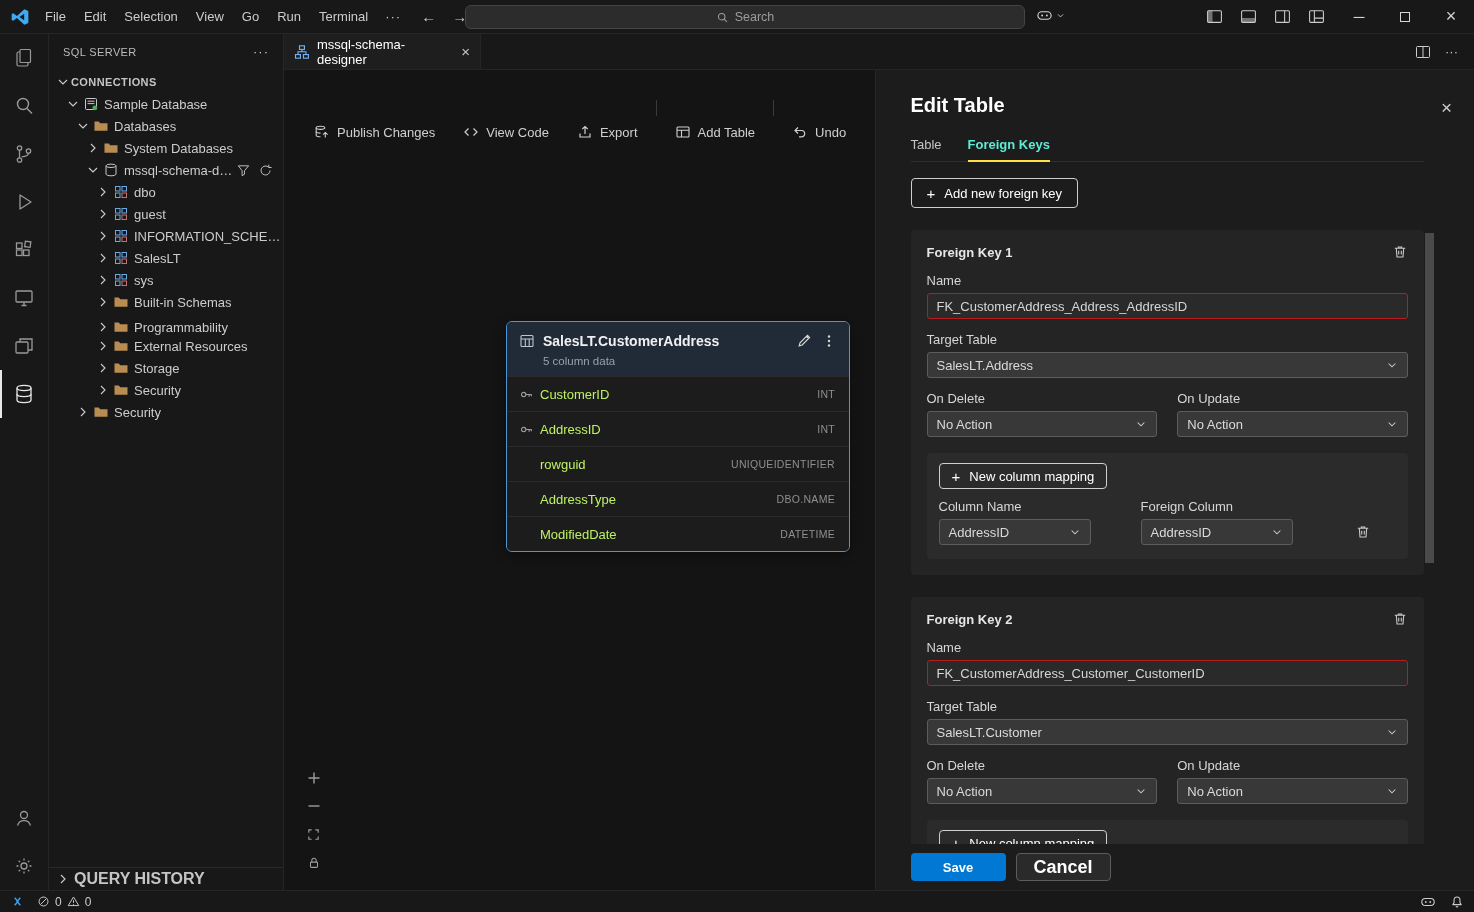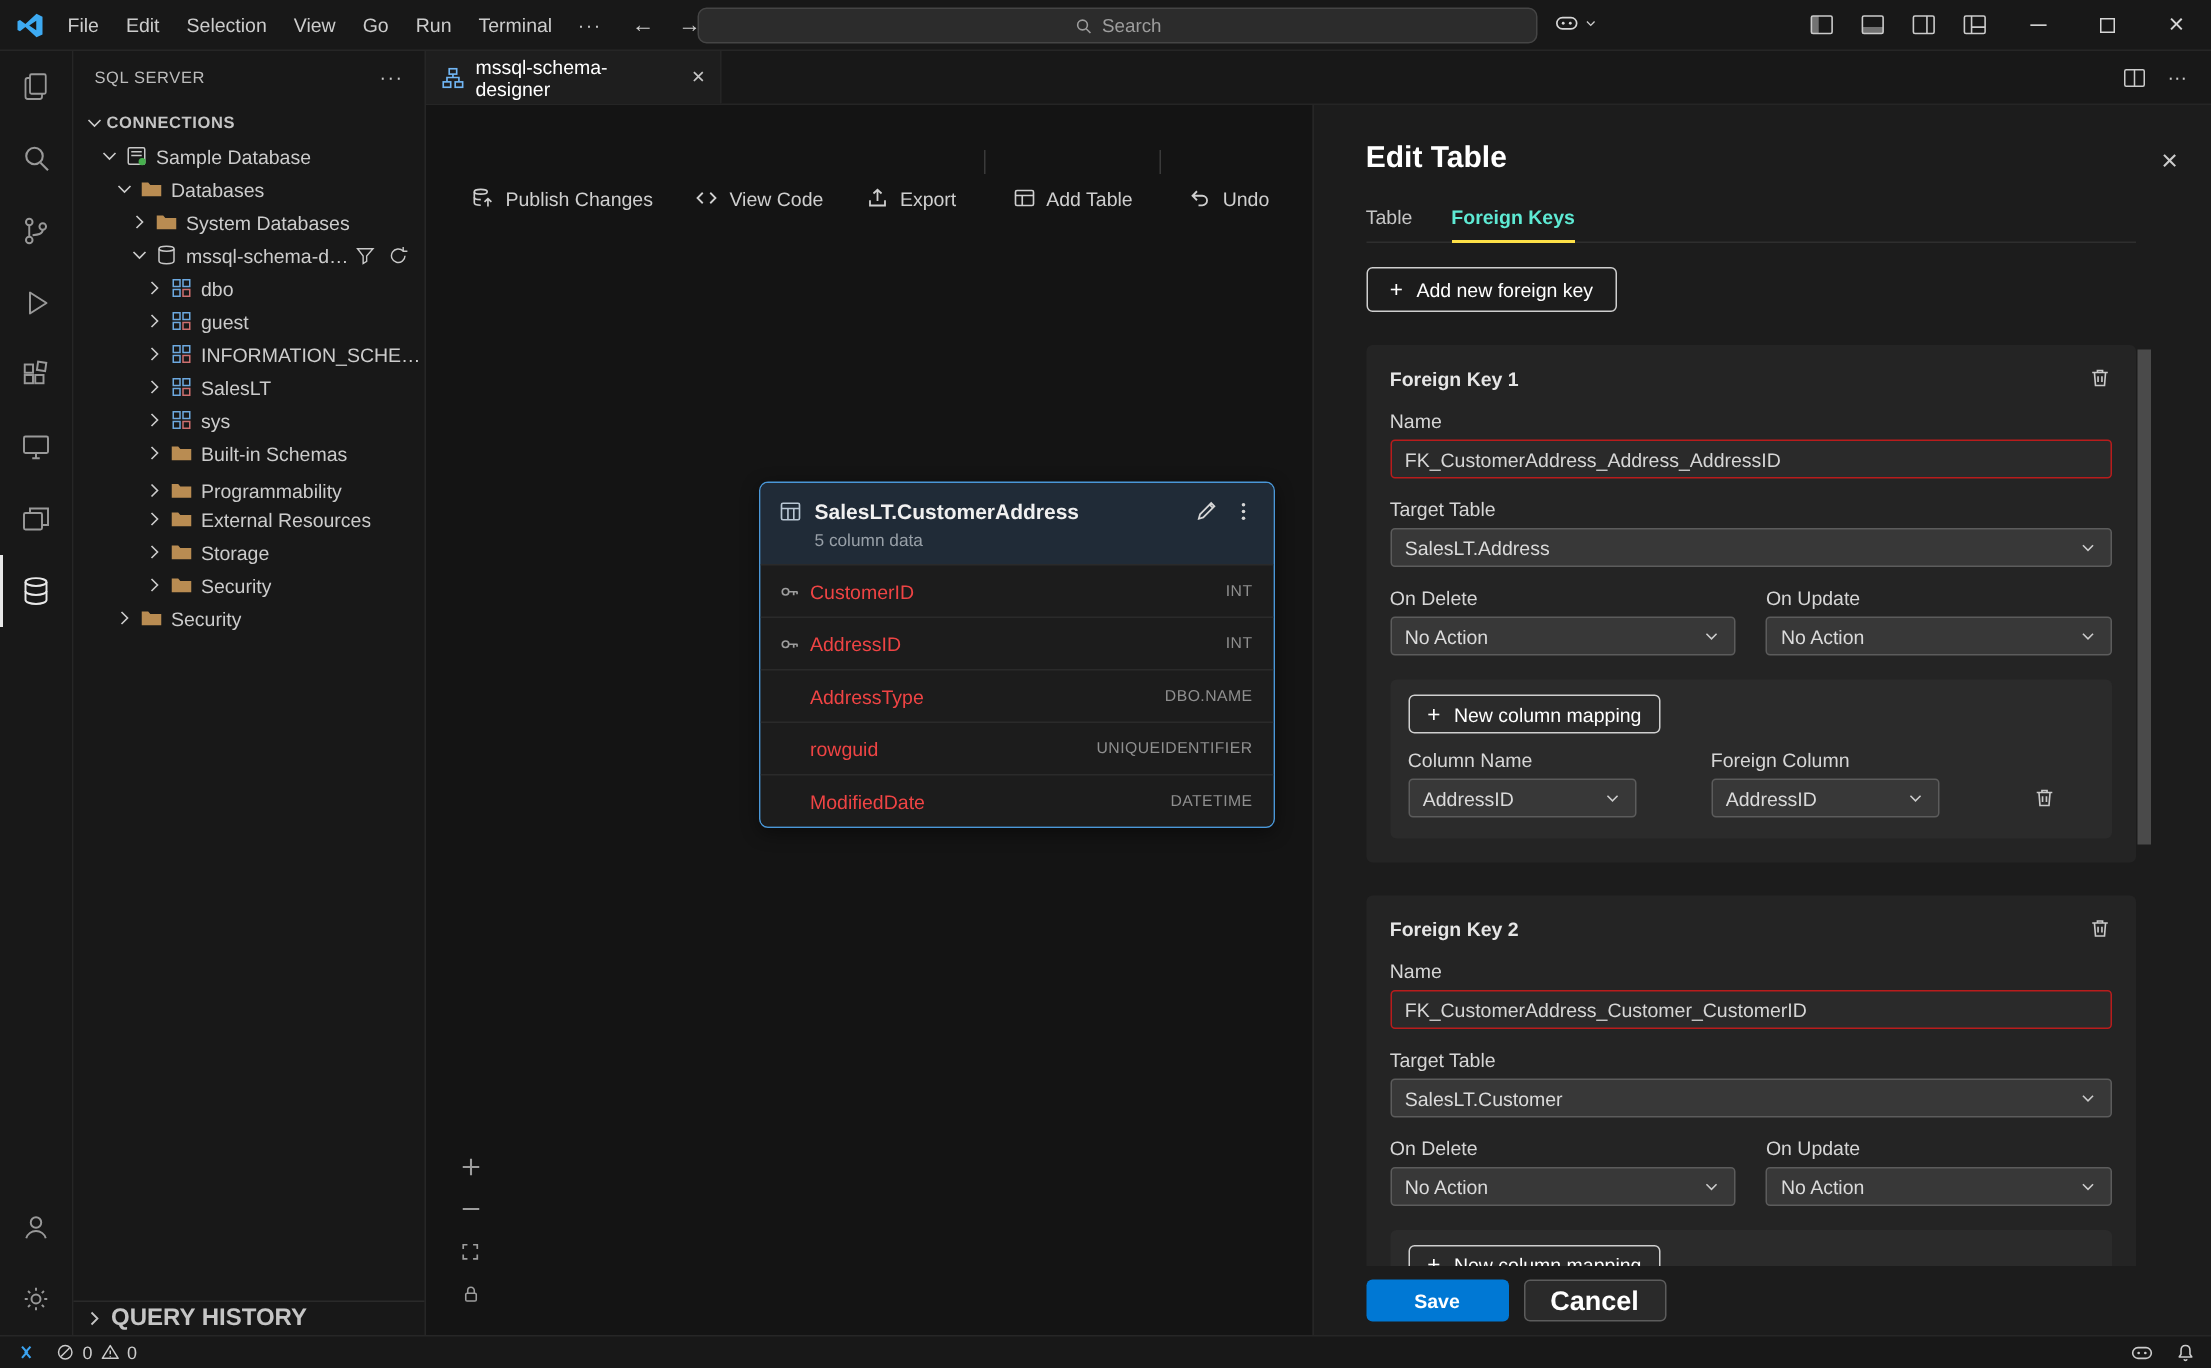--- a/index.html
+++ b/index.html
@@ -60,21 +60,21 @@
   .tool-sep { width:1px; height:16px; background:#3a3a3a; margin:0 4px; }
   .canvas { flex:1; position:relative; }
 
   .node { position:absolute; left:222px; top:175px; width:344px; border:1px solid #4a97d8; border-radius:6px; overflow:hidden; background:#1c1c1c; box-shadow:0 3px 12px rgba(0,0,0,.45); }
   .node-header { background:#202b37; padding:10px 12px 9px; }
   .nh-row { display:flex; align-items:center; gap:8px; }
   .node-title { font-size:14px; font-weight:600; color:#f0f0f0; flex:1; }
   .node-sub { margin:6px 0 0 24px; font-size:11.5px; color:#98a0a8; }
   .node-row { height:35px; display:flex; align-items:center; padding:0 14px 0 12px; border-top:1px solid #2a2a2a; background:#1c1c1c; }
   .col-key { width:21px; flex:0 0 21px; }
-  .col-name { color:#ef4444; }
+  .col-name { color:#bef264; }
   .col-type { margin-left:auto; font-size:10.5px; letter-spacing:.3px; color:#8f8f8f; }
 
   .zoomctl { position:absolute; left:22px; bottom:20px; display:flex; flex-direction:column; align-items:center; gap:14px; }
 
   
   .edit-panel { width:600px; position:relative; background:#1c1c1c; border-left:1px solid #262626; overflow:hidden; }
   .panel-content { position:absolute; left:0; right:0; top:0; bottom:46px; padding:24px 50px 0 35px; overflow:hidden; }
   .panel-title { font-size:20px; font-weight:700; color:#fff; }
   .panel-close { position:absolute; top:28px; right:22px; font-size:19px; color:#ccc; line-height:1; }
   .ptabs { display:flex; gap:26px; margin-top:20px; border-bottom:1px solid #2e2e2e; }
@@ -614,27 +614,27 @@
                       <svg width="15" height="15" viewBox="0 0 16 16">
                         <circle cx="5" cy="8" r="2.3" fill="none" stroke="#9d9d9d" stroke-width="1.2"></circle>
                         <path d="M7.3 8h6.2M10.8 8v2.4M13.2 8v1.8" fill="none" stroke="#9d9d9d" stroke-width="1.2"></path>
                       </svg>
                     </span>
                     <span class="col-name">AddressID</span>
                     <span class="col-type">INT</span>
                   </div>
                   <div class="node-row">
                     <span class="col-key"></span>
+                    <span class="col-name">rowguid</span>
+                    <span class="col-type">UNIQUEIDENTIFIER</span>
+                  </div>
+                  <div class="node-row">
+                    <span class="col-key"></span>
                     <span class="col-name">AddressType</span>
                     <span class="col-type">DBO.NAME</span>
-                  </div>
-                  <div class="node-row">
-                    <span class="col-key"></span>
-                    <span class="col-name">rowguid</span>
-                    <span class="col-type">UNIQUEIDENTIFIER</span>
                   </div>
                   <div class="node-row">
                     <span class="col-key"></span>
                     <span class="col-name">ModifiedDate</span>
                     <span class="col-type">DATETIME</span>
                   </div>
                 </div>
             </div>
 
             <div class="zoomctl">

